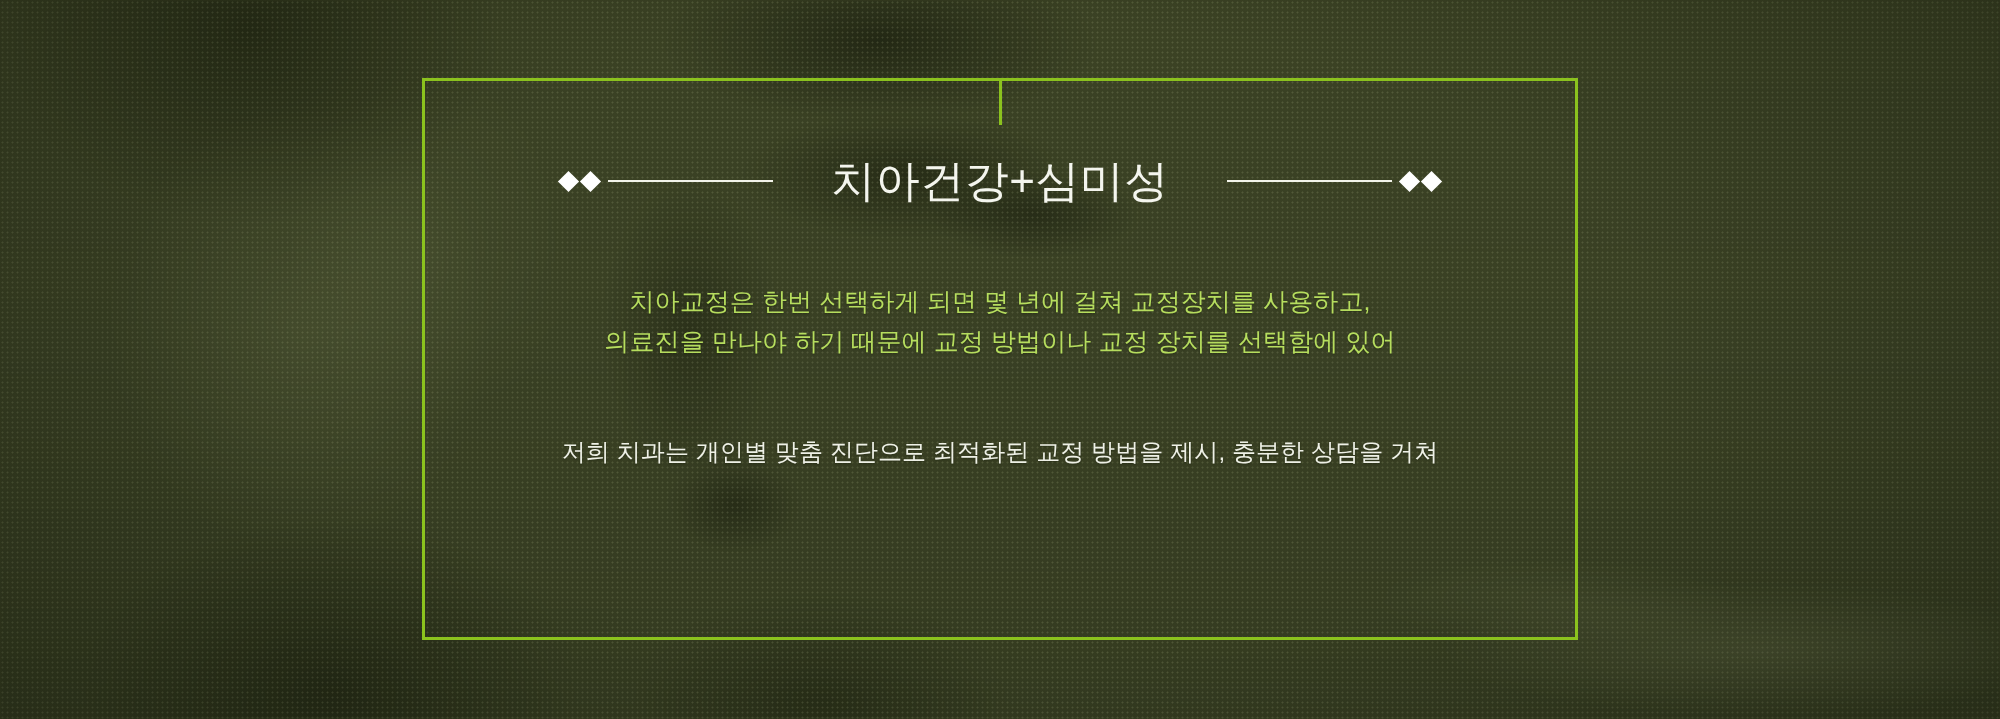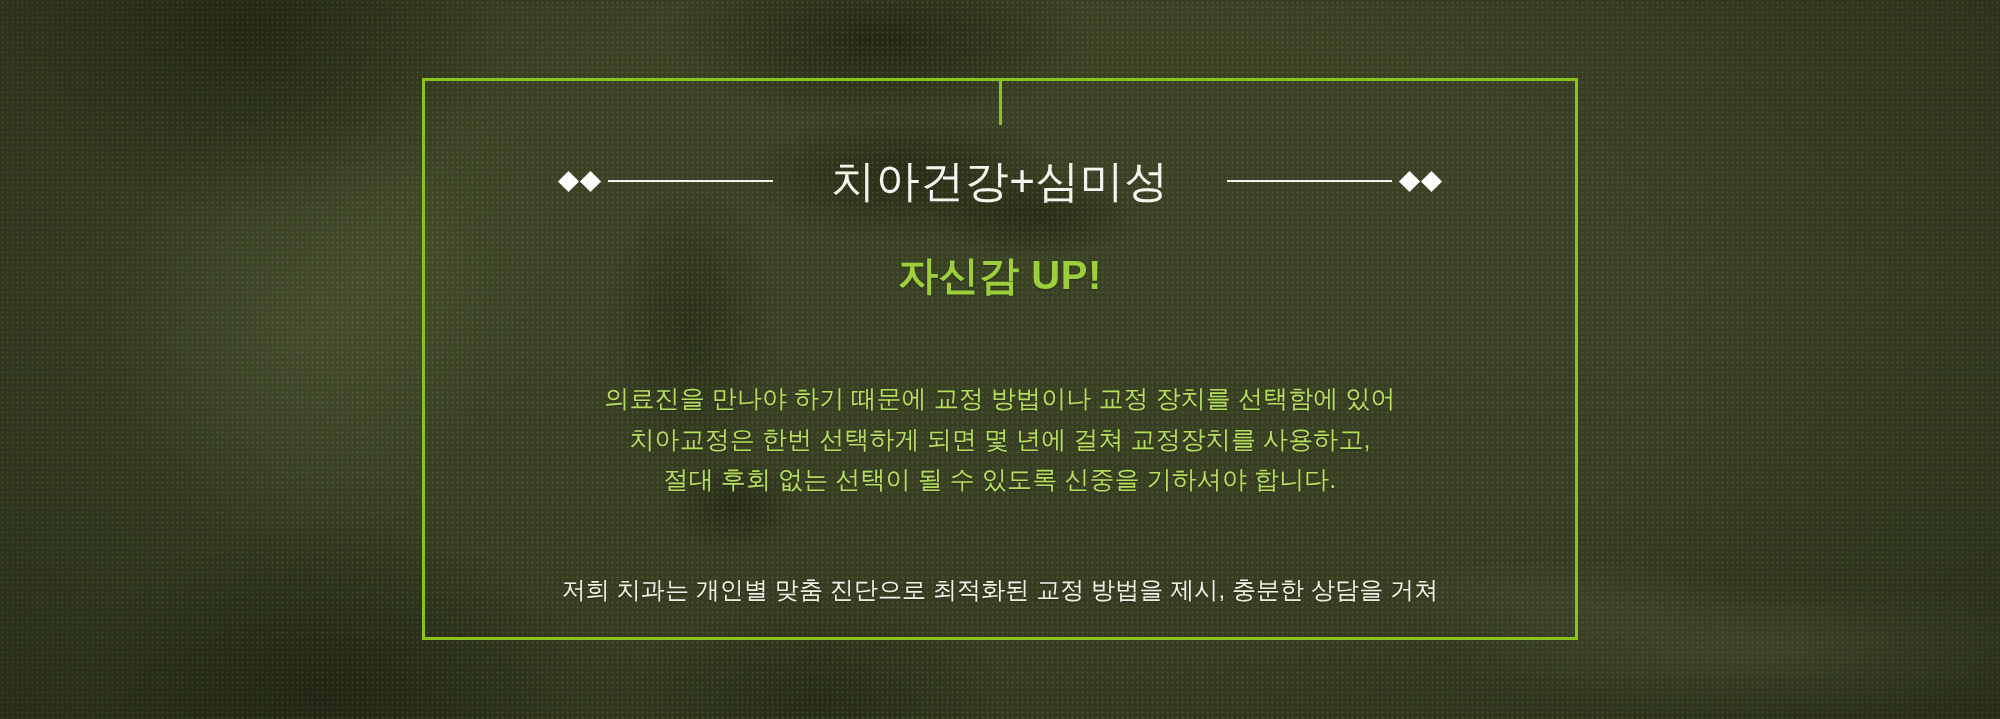--- a/index.html
+++ b/index.html
@@ -212,26 +212,24 @@
       <h1 class="title">치아건강+심미성</h1>
 
       <div class="deco deco-right">
         <span class="diamond"></span>
         <span class="diamond"></span>
         <span class="rule"></span>
       </div>
 
     </div>
 
-    <h2 class="subtitle">자신감 UP!</h2>
 
     <p class="para para-primary">
+      <span class="para-line">치아교정은 한번 선택하게 되면 몇 년에 걸쳐 교정장치를 사용하고,</span>
       <span class="para-line">의료진을 만나야 하기 때문에 교정 방법이나 교정 장치를 선택함에 있어</span>
-      <span class="para-line">치아교정은 한번 선택하게 되면 몇 년에 걸쳐 교정장치를 사용하고,</span>
-      <span class="para-line">절대 후회 없는 선택이 될 수 있도록 신중을 기하셔야 합니다.</span>
     </p>
 
     <p class="para para-secondary">
       <span class="para-line">저희 치과는 개인별 맞춤 진단으로 최적화된 교정 방법을 제시, 충분한 상담을 거쳐</span>
     </p>
 
   </div>
 </div>
 
 </body></html>

